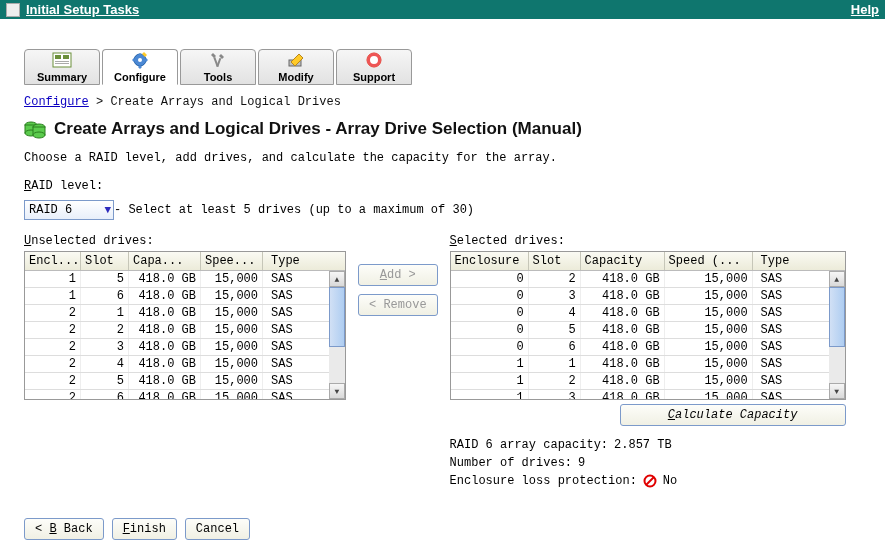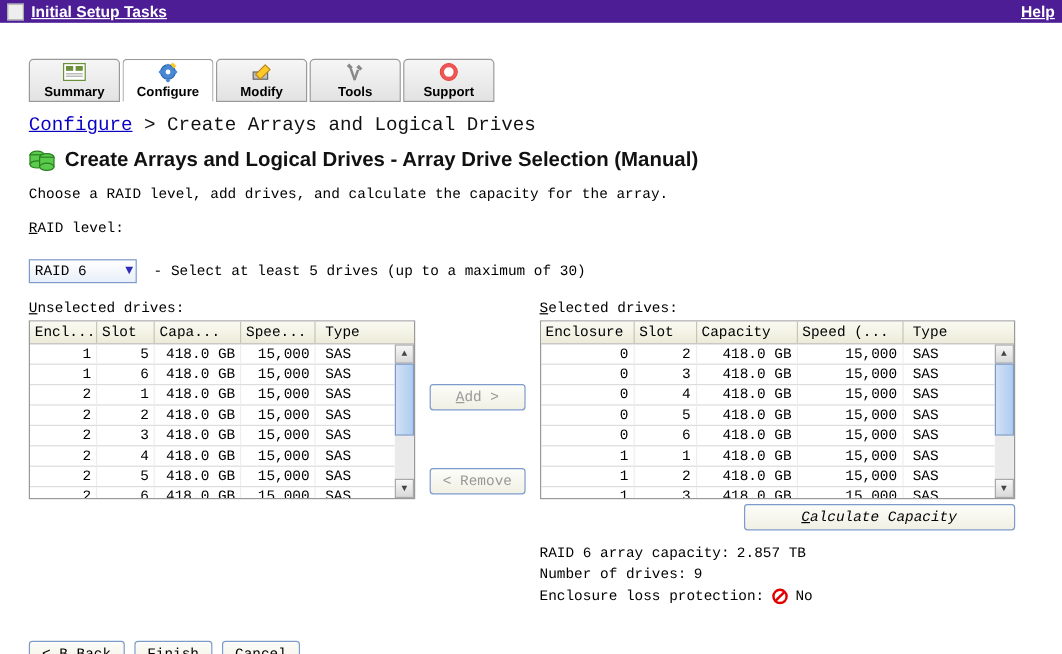--- a/index.html
+++ b/index.html
@@ -1,52 +1,52 @@
 <!DOCTYPE html>
 <html><head>
 <meta charset="utf-8">
 <style>
 * { box-sizing: border-box; margin: 0; padding: 0; }
 body { font-family: "Courier New", monospace; font-size: 12px; background: #fff; }
-.title-bar { background: #4c1d95; color: #fff; padding: 2px 6px; display: flex; justify-content: space-between; align-items: center; font-family: Arial, sans-serif; font-weight: bold; font-size: 13px; }
+.title-bar { background: #0f766e; color: #fff; padding: 2px 6px; display: flex; justify-content: space-between; align-items: center; font-family: Arial, sans-serif; font-weight: bold; font-size: 13px; }
 .title-bar .title { display: flex; align-items: center; gap: 6px; text-decoration: underline; }
 .title-bar .title .tb-icon { width: 14px; height: 14px; background: #eee; border: 1px solid #aaa; display: inline-block; }
 .title-bar .help { text-decoration: underline; cursor: pointer; }
 .content { padding: 6px 24px 12px 24px; }
 .tabs { display: flex; gap: 2px; margin-top: 24px; margin-bottom: 10px; }
 .tab { width: 76px; height: 36px; border: 1px solid #999; background: linear-gradient(#f6f6f6,#e2e2e2); border-radius: 4px 4px 0 0; display: flex; flex-direction: column; align-items: center; justify-content: center; gap: 2px; font-family: Arial, sans-serif; font-size: 11px; font-weight: bold; cursor: pointer; }
 .tab.active { background: #fff; border-bottom-color: #fff; }
 .tab .tab-icon { width: 22px; height: 18px; }
-.breadcrumb { font-family: "Courier New", monospace; font-size: 16px; color: #111; margin-bottom: 10px; }
+.breadcrumb { font-family: "Courier New", monospace; font-size: 12px; color: #111; margin-bottom: 10px; }
 .breadcrumb .bc-link { color: #0b00c2; text-decoration: underline; cursor: pointer; }
 .page-head { display: flex; align-items: flex-start; gap: 8px; margin-bottom: 12px; }
 .page-head .head-icon { width: 22px; height: 20px; }
 .page-head h1 { font-family: Arial, sans-serif; font-size: 17px; font-weight: bold; color: #111; }
 .instr { margin-bottom: 14px; }
-.level-label { margin-bottom: 19px; }
-.level-row { display: flex; align-items: center; gap: 14px; margin-bottom: 14px; }
+.level-label { margin-bottom: 7px; }
+.level-row { display: flex; align-items: center; margin-bottom: 14px; }
 .combo { display: inline-flex; align-items: center; justify-content: space-between; width: 90px; height: 20px; border: 1px solid #7c9aca; background: linear-gradient(#fff,#e8effa); padding: 0 2px 0 4px; font-family: "Courier New", monospace; font-size: 12px; cursor: pointer; }
 .combo .chev { color: #2e2bbd; font-size: 11px; }
 .drive-panels { display: flex; gap: 12px; align-items: flex-start; }
 .drive-col { display: flex; flex-direction: column; }
 .drive-col .dc-label { margin-bottom: 3px; }
 .grid { border: 1px solid #999; width: 322px; }
 .grid.wide { width: 396px; }
 .grid-header { display: flex; background: linear-gradient(#fafaf3,#ecebd9); border-bottom: 1px solid #bbb; font-size: 12px; }
 .grid-header .gh { padding: 2px 4px; border-right: 1px solid #c6c6b8; white-space: nowrap; overflow: hidden; }
 .grid-body { display: flex; }
 .rows { flex: 1; max-height: 128px; overflow: hidden; }
 .row { display: flex; border-bottom: 1px solid #ddd; }
 .row .c { padding: 1px 4px; border-right: 1px solid #eee; text-align: right; white-space: nowrap; overflow: hidden; }
 .scrollbar { width: 16px; background: #eaeaea; display: flex; flex-direction: column; }
 .sb-btn { height: 16px; background: linear-gradient(#f6f6f6,#d9d9d9); border: 1px solid #aaa; display: flex; align-items: center; justify-content: center; font-size: 8px; color: #444; cursor: pointer; }
 .sb-thumb { background: linear-gradient(90deg,#d1e0f5,#aecdf1); border: 1px solid #7c9aca; margin: 0; }
 .midbtns { display: flex; flex-direction: column; gap: 8px; margin-top: 30px; }
 .btn { border: 1px solid #7c9aca; background: linear-gradient(#fdfdf9,#f0f0e4); border-radius: 3px; padding: 3px 10px; font-family: "Courier New", monospace; font-size: 12px; cursor: pointer; min-width: 58px; text-align: center; }
-.btn.dis { color: #999; cursor: default; margin-top: 40px; }
+.btn.dis { color: #999; cursor: default; }
 .calc-row { margin-top: 4px; margin-left: 170px; font-style: italic; }
 .info { margin-top: 10px; }
 .info-row { display: flex; align-items: center; gap: 6px; line-height: 18px; }
 .no-icon { width: 14px; height: 14px; }
 .right-side { display: flex; flex-direction: column; justify-content: center; }
 .footer-btns { display: flex; gap: 8px; margin-top: 28px; }
 .u-label { text-decoration: underline; }
 
 
 .grid .gh1,.row .c1 { width:56px;font-family:Liberation Mono, monospace; }
@@ -89,33 +89,33 @@
         <span class="tab-icon"><svg viewBox="0 0 22 18">
             <circle cx="11" cy="9" r="6" fill="#4b88d4" stroke="#1f5fa8"></circle>
             <path d="M11 2l2 2-2 2-2-2z M11 14l2 2-2 2-2-2z M3 9l2-2 2 2-2 2z M15 9l2-2 2 2-2 2z" fill="#4b88d4"></path>
             <circle cx="11" cy="9" r="2" fill="#fff"></circle>
             <polygon points="15,1 18,4 16,6 13,3" fill="#ffca28"></polygon>
           </svg></span>
         <span>Configure</span>
       </div>
       <div class="tab">
         <span class="tab-icon"><svg viewBox="0 0 22 18">
-            <rect x="4" y="9" width="12" height="6" fill="#c0c0c0" stroke="#666"></rect>
-            <path d="M14 3l4 4-8 8-4-4z" fill="#ffca28" stroke="#b8861b"></path>
-          </svg></span>
-        <span>Modify</span>
-      </div>
-      <div class="tab">
-        <span class="tab-icon"><svg viewBox="0 0 22 18">
             <path d="M6 2l3 3-2 2-3-3z" fill="#888"></path>
             <rect x="8" y="6" width="2" height="10" fill="#888" transform="rotate(-20 9 11)"></rect>
             <path d="M14 3l3 3-2 2-3-3z" fill="#888"></path>
             <rect x="11" y="7" width="2" height="9" fill="#888" transform="rotate(20 12 11)"></rect>
           </svg></span>
         <span>Tools</span>
+      </div>
+      <div class="tab">
+        <span class="tab-icon"><svg viewBox="0 0 22 18">
+            <rect x="4" y="9" width="12" height="6" fill="#c0c0c0" stroke="#666"></rect>
+            <path d="M14 3l4 4-8 8-4-4z" fill="#ffca28" stroke="#b8861b"></path>
+          </svg></span>
+        <span>Modify</span>
       </div>
       <div class="tab">
         <span class="tab-icon"><svg viewBox="0 0 22 18">
             <circle cx="11" cy="9" r="7" fill="#fff" stroke="#d32"></circle>
             <path d="M11 2a7 7 0 0 1 0 14 A7 7 0 0 1 11 2 M11 5a4 4 0 0 0 0 8A4 4 0 0 0 11 5" fill="#e55" fill-rule="evenodd"></path>
           </svg></span>
         <span>Support</span>
       </div>
     </div>
 

